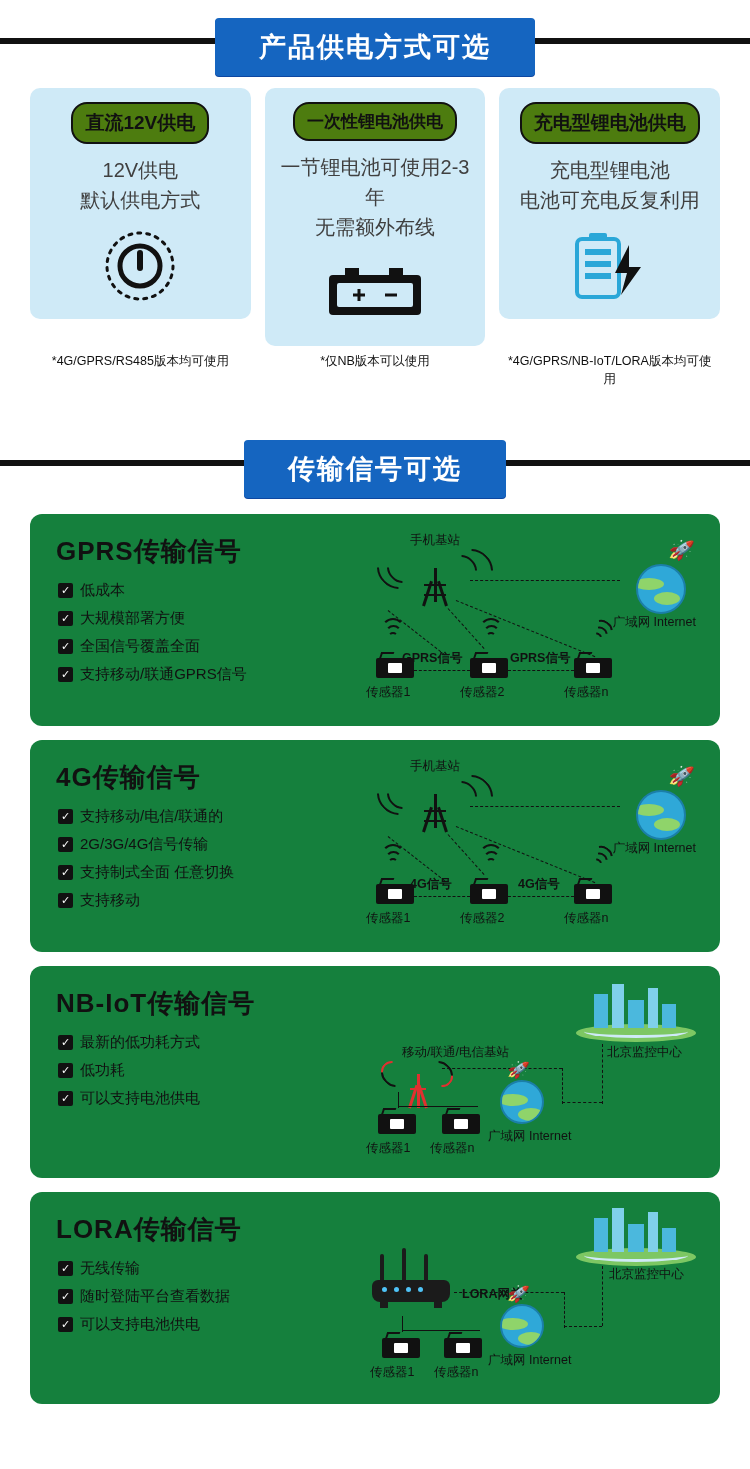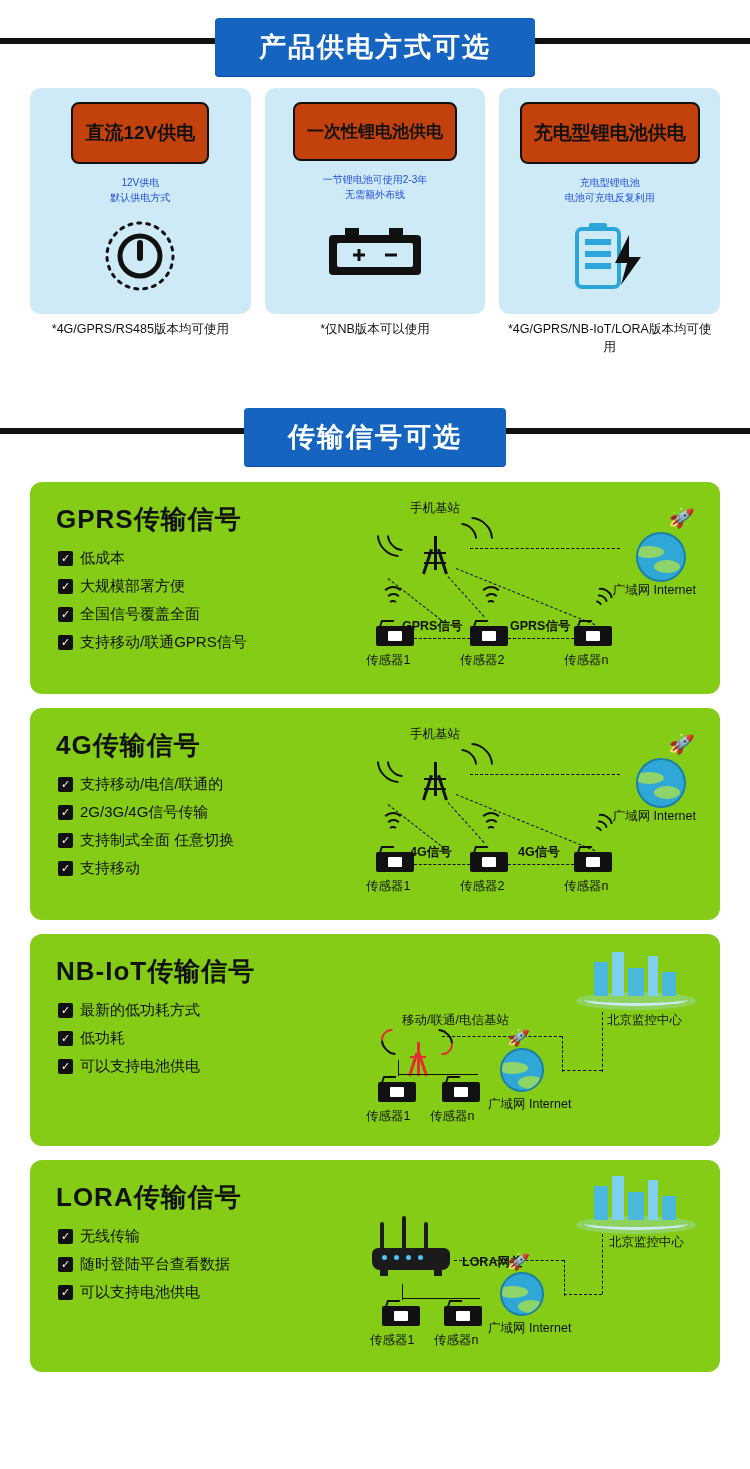--- a/index.html
+++ b/index.html
@@ -22,35 +22,35 @@
     box-shadow:0 1px 0 #0d47a1;
   }
 
   
   .power-row{display:flex;gap:14px;padding:10px 30px 0 30px;align-items:flex-start;}
   .power-card{
     flex:1;background:#cfeaf7;border-radius:10px;padding:14px 10px 16px 10px;
     display:flex;flex-direction:column;align-items:center;min-height:196px;
   }
   .power-title{
-    border:2px solid #111;border-radius:8px;background:#c2410c;
-    font-size:19px;font-weight:bold;padding:16px 12px;white-space:nowrap;
+    border:2px solid #111;border-radius:16px;background:#4d7c0f;
+    font-size:19px;font-weight:bold;padding:6px 12px;white-space:nowrap;
   }
   .power-card.w2 .power-title{font-size:17px;}
-  .power-desc{margin-top:11px;font-size:10px;line-height:1.5;text-align:center;color:#1d4ed8;}
+  .power-desc{margin-top:11px;font-size:20px;line-height:1.5;text-align:center;color:#404040;}
   .power-icon{margin-top:14px;height:74px;display:flex;align-items:center;justify-content:center;}
   .power-note{
     font-size:12.5px;text-align:center;line-height:1.45;margin-top:0;padding:0 6px;
   }
   .note-row{display:flex;gap:14px;padding:6px 30px 0 30px;}
   .note-cell{flex:1;}
 
   
   .tcard{
-    margin:14px 30px 0 30px;background:#84cc16;border-radius:12px;
+    margin:14px 30px 0 30px;background:#15803d;border-radius:12px;
     padding:16px 18px 18px 18px;display:flex;gap:10px;position:relative;min-height:178px;
   }
   .tleft{width:300px;flex:none;}
   .ttitle{font-size:26px;font-weight:bold;letter-spacing:1px;margin:4px 0 12px 8px;}
   .feat{display:flex;align-items:flex-start;gap:7px;font-size:15px;margin:0 0 9px 10px;}
   .chk{
     width:15px;height:15px;flex:none;background:#111;color:#fff;border-radius:2px;
     font-size:11px;line-height:15px;text-align:center;margin-top:2px;
   }
   .tright{flex:1;position:relative;}

